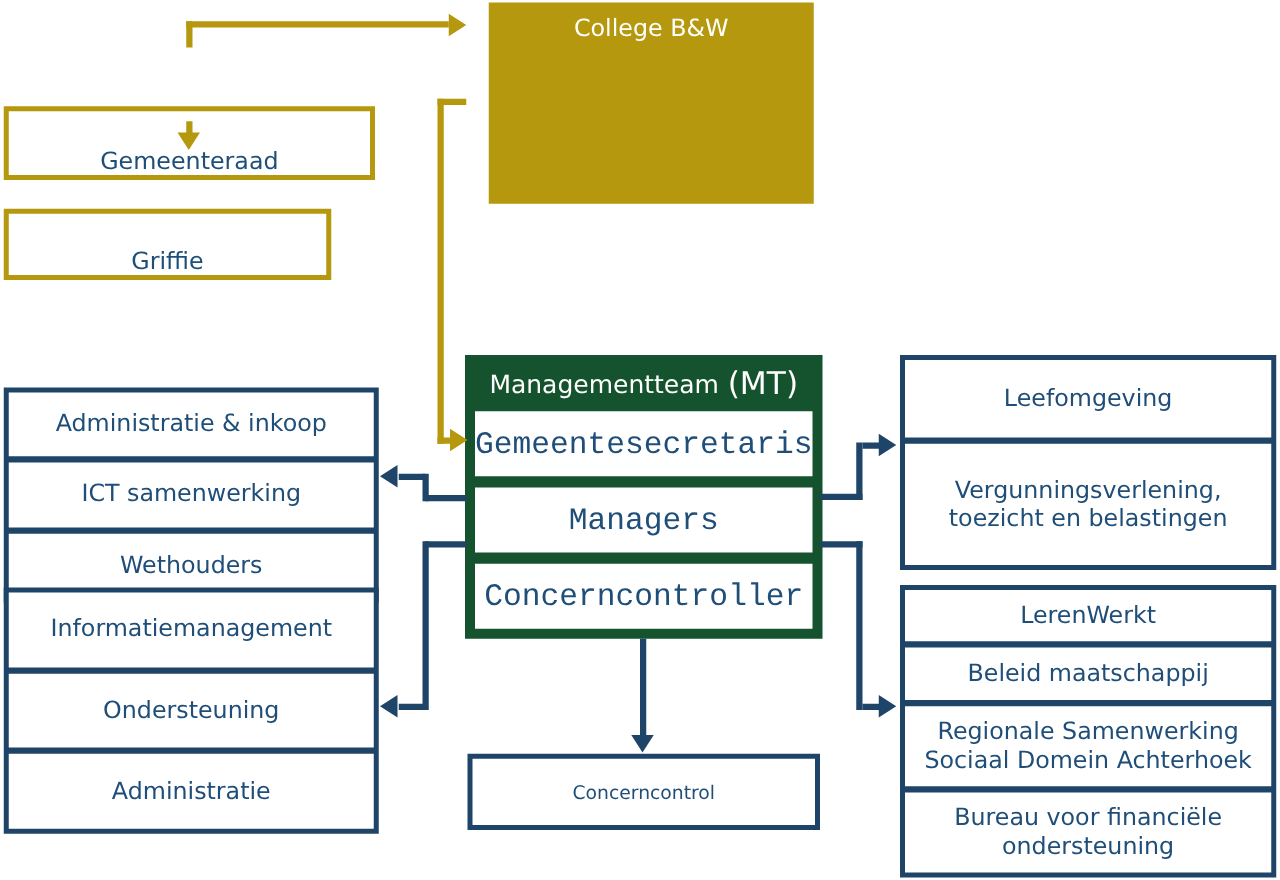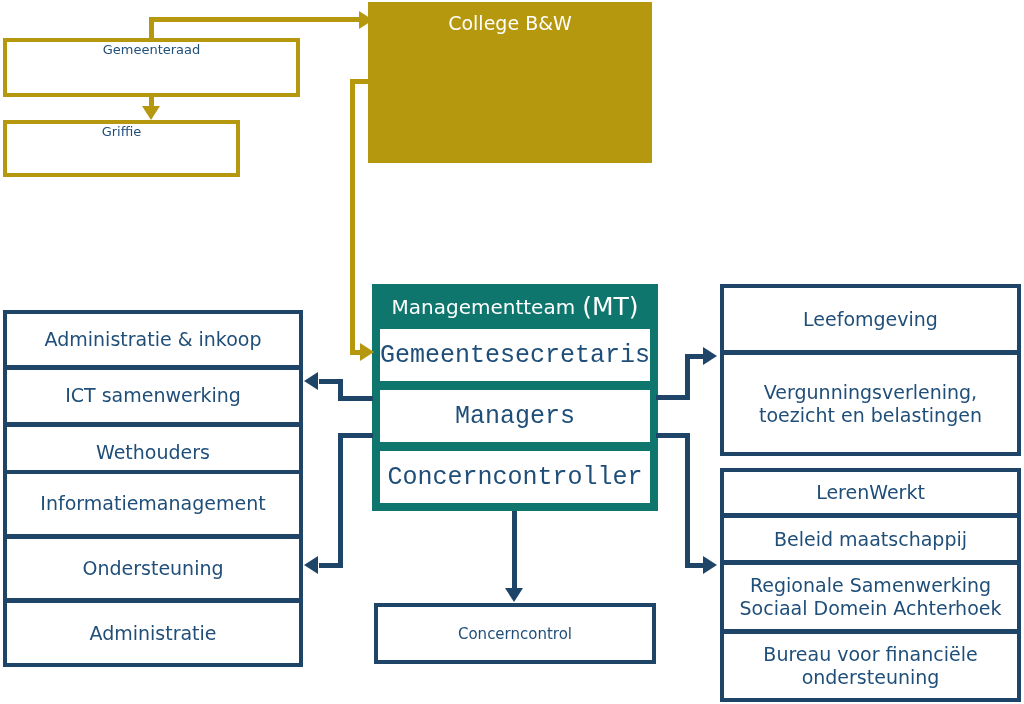--- a/index.html
+++ b/index.html
@@ -7,43 +7,43 @@
     position:relative;
     width:1024px;height:704px;
     background:#ffffff;
     font-family:"DejaVu Sans", "Liberation Sans", sans-serif;
     overflow:hidden;
   }
   
   .gold-box{
     position:absolute;box-sizing:border-box;
     background:#ffffff;border:4px solid #b5980d;
-    display:flex;align-items:flex-start;justify-content:center;
-    color:#1f4e79;font-size:13px;
+    display:flex;align-items:flex-end;justify-content:center;
+    color:#1f4e79;font-size:19px;margin-top:47px;
   }
   .gold-container{
     position:absolute;box-sizing:border-box;
     background:#b5980d;
     display:flex;flex-direction:column;
     padding:0 7px 6px 7px;
   }
   .gold-container .hdr{
     height:41px;display:flex;align-items:center;justify-content:center;
     color:#ffffff;font-size:19px;flex:0 0 41px;
   }
   .gold-container .items{display:flex;flex-direction:column;gap:5px;flex:1;}
   .gold-container .item{
     background:#ffffff;flex:1;
     display:flex;align-items:center;justify-content:center;
     color:#1f4e79;font-size:19px;
   }
   
   .blue-container{
     position:absolute;box-sizing:border-box;
-    background:#0f766e;
+    background:#14532d;
     display:flex;flex-direction:column;
     padding:0 8px 8px 8px;
   }
   .blue-container .hdr{
     height:45px;display:flex;align-items:center;justify-content:center;
     color:#ffffff;font-size:20px;flex:0 0 45px;white-space:nowrap;
   }
   .blue-container .hdr .big{font-size:25px;margin-left:7px;}
   .blue-container .items{display:flex;flex-direction:column;gap:9px;flex:1;}
   .blue-container .item{
@@ -82,25 +82,25 @@
   .ah.down.blue{border-top:14px solid #1e4568;border-left:9px solid transparent;border-right:9px solid transparent;}
 </style>
 </head>
 <body>
 
 <div class="canvas">
 
   <div class="gold-box" style="left:3px;top:38px;width:297px;height:59px">
     <span>Gemeenteraad</span>
   </div>
-  <div class="gold-box" style="left:3px;top:120px;width:237px;height:57px">
+  <div class="gold-box" style="left:3px;top:120px;width:262px;height:57px">
     <span>Griffie</span>
   </div>
 
-  <div class="gold-container" style="left:368px;top:2px;width:284px;height:161px">
+  <div class="gold-container" style="left:391px;top:2px;width:260px;height:161px">
     <div class="hdr">College B&amp;W</div>
   </div>
 
   <div class="blue-container" style="left:372px;top:284px;width:286px;height:227px">
     <div class="hdr">
       <span>Managementteam</span>
       <span class="big">(MT)</span>
     </div>
     <div class="items">
       <div class="item">Gemeentesecretaris</div>

